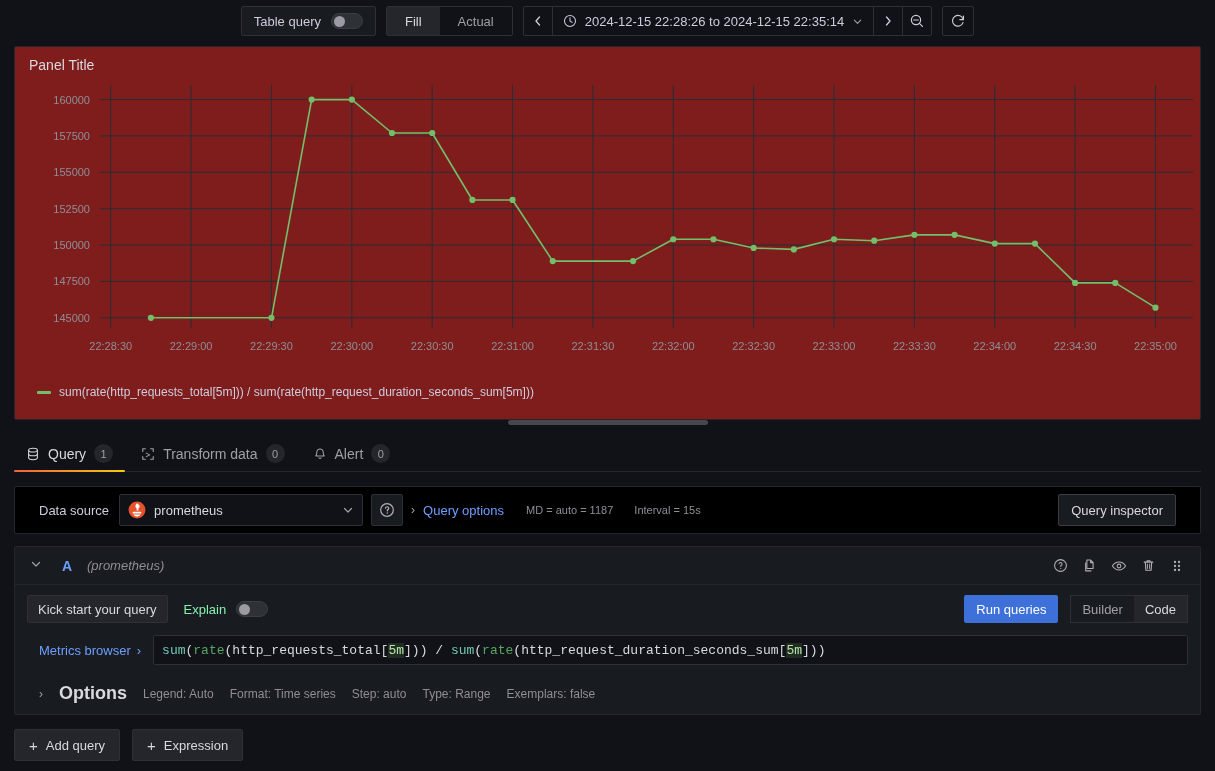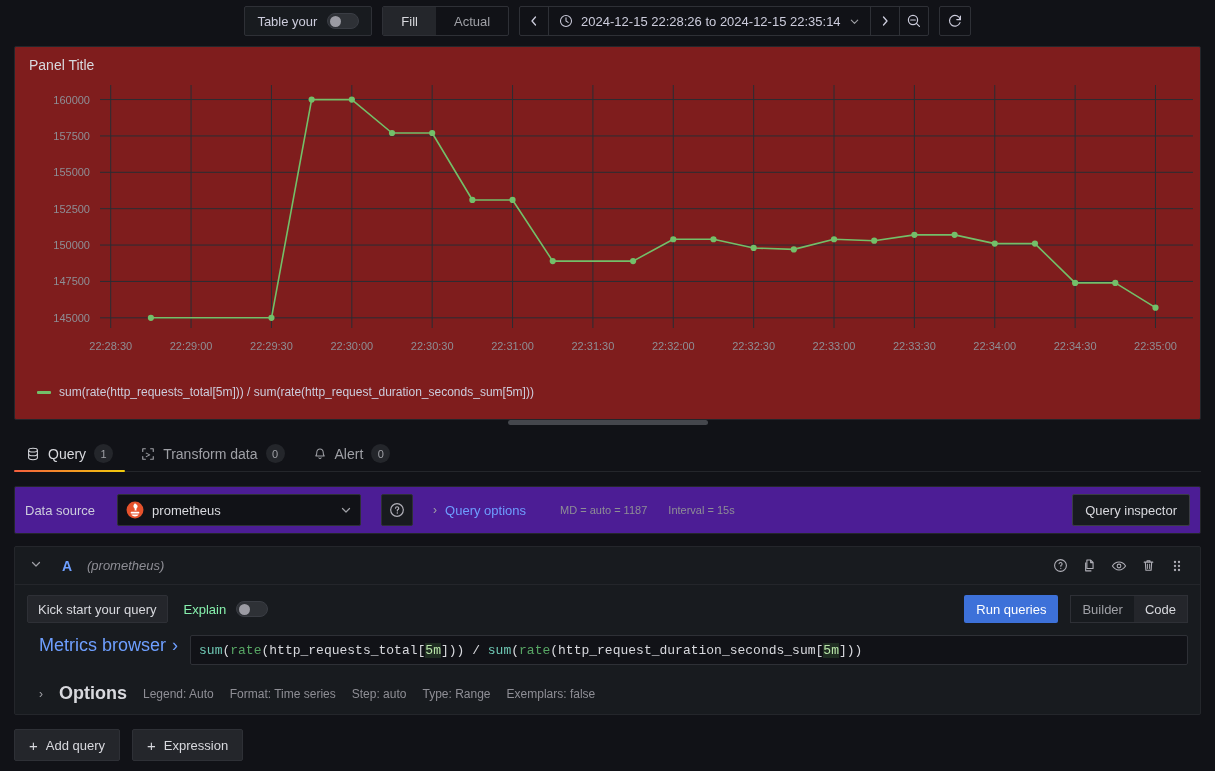--- a/index.html
+++ b/index.html
@@ -122,25 +122,25 @@
   }
   .tab-badge {
     display: inline-flex; align-items: center; justify-content: center;
     min-width: 19px; height: 19px; padding: 0 5px;
     border-radius: 10px; background: #24262b;
     font-size: 11px; color: #9fa0a6;
   }
   
   .ds-row {
     margin: 14px 14px 0 14px;
-    display: flex; align-items: center; gap: 20px;
-    background: #4c1d95;
+    display: flex; align-items: center; gap: 8px;
+    background: #000000;
     border: 1px solid #24262b;
     border-radius: 2px;
-    padding: 8px 10px;
+    padding: 8px 24px;
     height: 48px;
   }
   .ds-label { font-size: 13px; color: #ccccdc; margin-right: 2px; }
   .ds-select {
     display: flex; align-items: center; gap: 8px;
     width: 244px; height: 32px; padding: 0 8px;
     border: 1px solid #2e3036; border-radius: 2px;
     background: #111217; cursor: pointer;
   }
   .ds-select .name { flex: 1; font-size: 13px; color: #d8d9de; }
@@ -196,23 +196,23 @@
     background: #3d71d9; color: #fff; font-size: 13px; font-weight: 500;
     display:flex; align-items:center; cursor:pointer; border:none;
   }
   .seg2 {
     display:flex; height: 28px; border:1px solid #2e3036; border-radius:0; overflow:hidden;
   }
   .seg2 div { display:flex; align-items:center; padding:0 11px; font-size:13px; color:#9fa0a6; cursor:pointer;}
   .seg2 div.active { background:#24262b; color:#d8d9de; }
   .qexpr-row { display:flex; align-items:stretch; margin-top: 12px; gap: 0; }
   .metrics-browser {
-    display:flex; align-items:flex-start; gap:6px;
+    display:flex; align-items:center; gap:6px;
     padding: 0 12px; height: 30px;
-    color:#6e9fff; font-size: 18px; cursor:pointer;
+    color:#6e9fff; font-size: 13px; cursor:pointer;
     background: #181b1f;
   }
   .code-input {
     flex: 1; height: 30px;
     background: #111217;
     border: 1px solid #2e3036; border-radius: 2px;
     display:flex; align-items:center;
     padding: 0 8px;
     font-family: "Liberation Mono", monospace; font-size: 13px;
     white-space: nowrap; overflow: hidden;
@@ -244,21 +244,21 @@
   }
   .plus { font-size: 15px; line-height: 1; color:#d8d9de; }
   .axis-text { fill: #8e8e95; font-size: 11px; font-family: "Liberation Sans", sans-serif; }
 </style>
 </head>
 <body>
 
 <div class="toolbar">
 
   <div class="tableview-box">
-    <span class="tableview-label">Table your</span>
+    <span class="tableview-label">Table query</span>
     <span class="toggle">
         <span class="knob"></span>
       </span>
   </div>
 
   <div class="segment-group">
     <div class="segment active">Fill</div>
     <div class="segment">Actual</div>
   </div>
 

